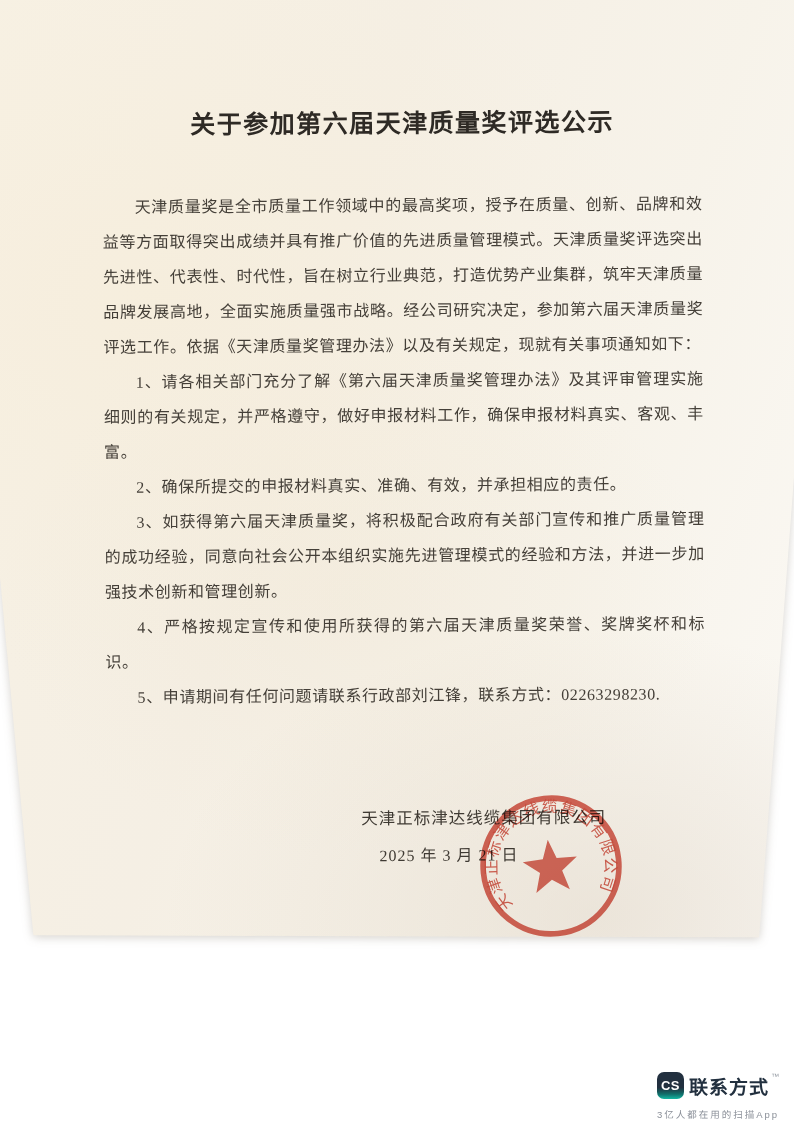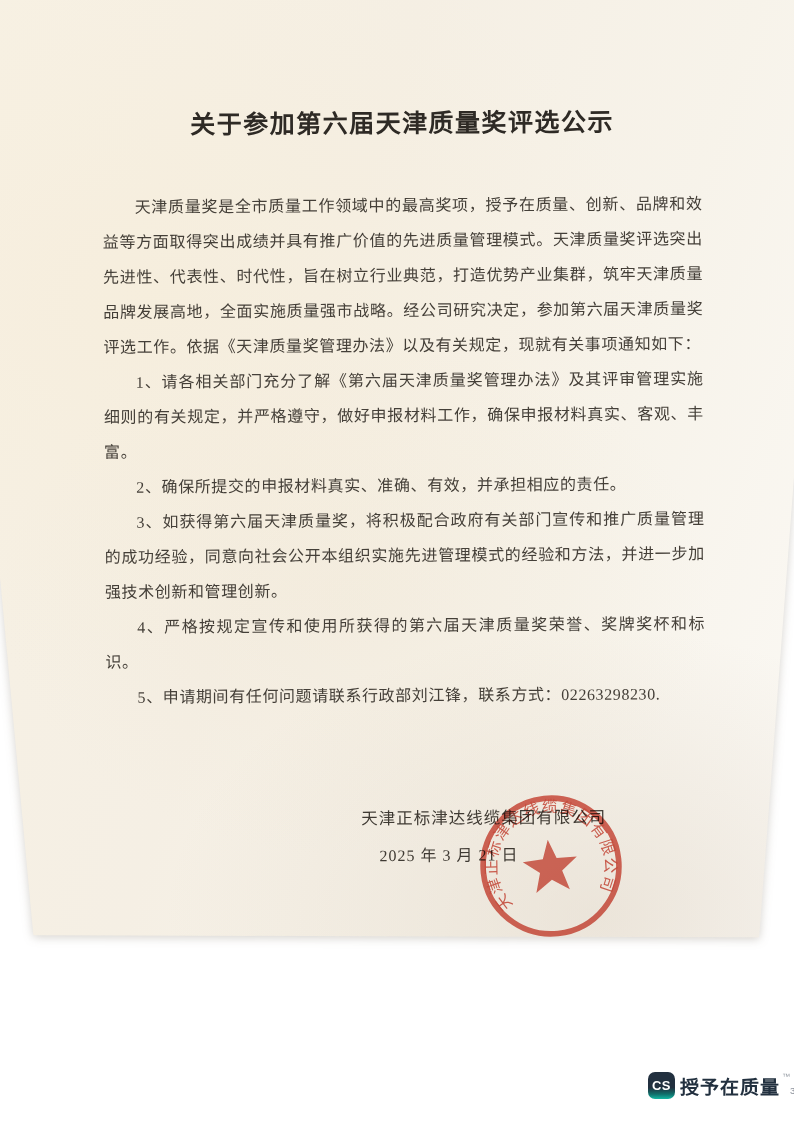--- a/index.html
+++ b/index.html
@@ -60,21 +60,21 @@
   .stamp {
     position: absolute; left: 477px; top: 790px;
     width: 148px; height: 152px;
     mix-blend-mode: multiply; opacity: 0.92;
     transform: rotate(-6deg);
   }
 
   
   .watermark {
     position: absolute; right: 6px; top: 1072px; width: 140px;
-    display: flex; flex-direction: row; align-items: center;
+    display: flex; flex-direction: column; align-items: center;
   }
   .wm-row { display: flex; align-items: center; gap: 5px; }
   .wm-badge {
     width: 27px; height: 27px; border-radius: 7px;
     background: linear-gradient(180deg, #22303f 0%, #22303f 58%, #0f6f6a 82%, #14b7a2 100%);
     display: flex; align-items: center; justify-content: center;
     color: #ffffff; font-family: "Liberation Sans", sans-serif;
     font-weight: 700; font-size: 13px; letter-spacing: 0.5px;
   }
   .wm-name {
@@ -122,19 +122,19 @@
       <textPath href="#stamp-arc" startOffset="0">天津正标津达线缆集团有限公司</textPath>
     </text>
     <polygon fill="#cf4435" opacity="0.85" points="72,48 78.8,66.7 98.6,67.4 82.9,79.6 88.5,98.7 72,87.5 55.5,98.7 61.1,79.6 45.4,67.4 65.2,66.7"></polygon>
   </svg>
 
   <div class="watermark">
     <div class="wm-row">
       <div class="wm-badge">
         <span>CS</span>
       </div>
-      <span class="wm-name">授予在质量</span>
+      <span class="wm-name">联系方式</span>
       <span class="wm-tm">™</span>
     </div>
     <div class="wm-tagline">3亿人都在用的扫描App</div>
   </div>
 
 </div>
 
 </body></html>

